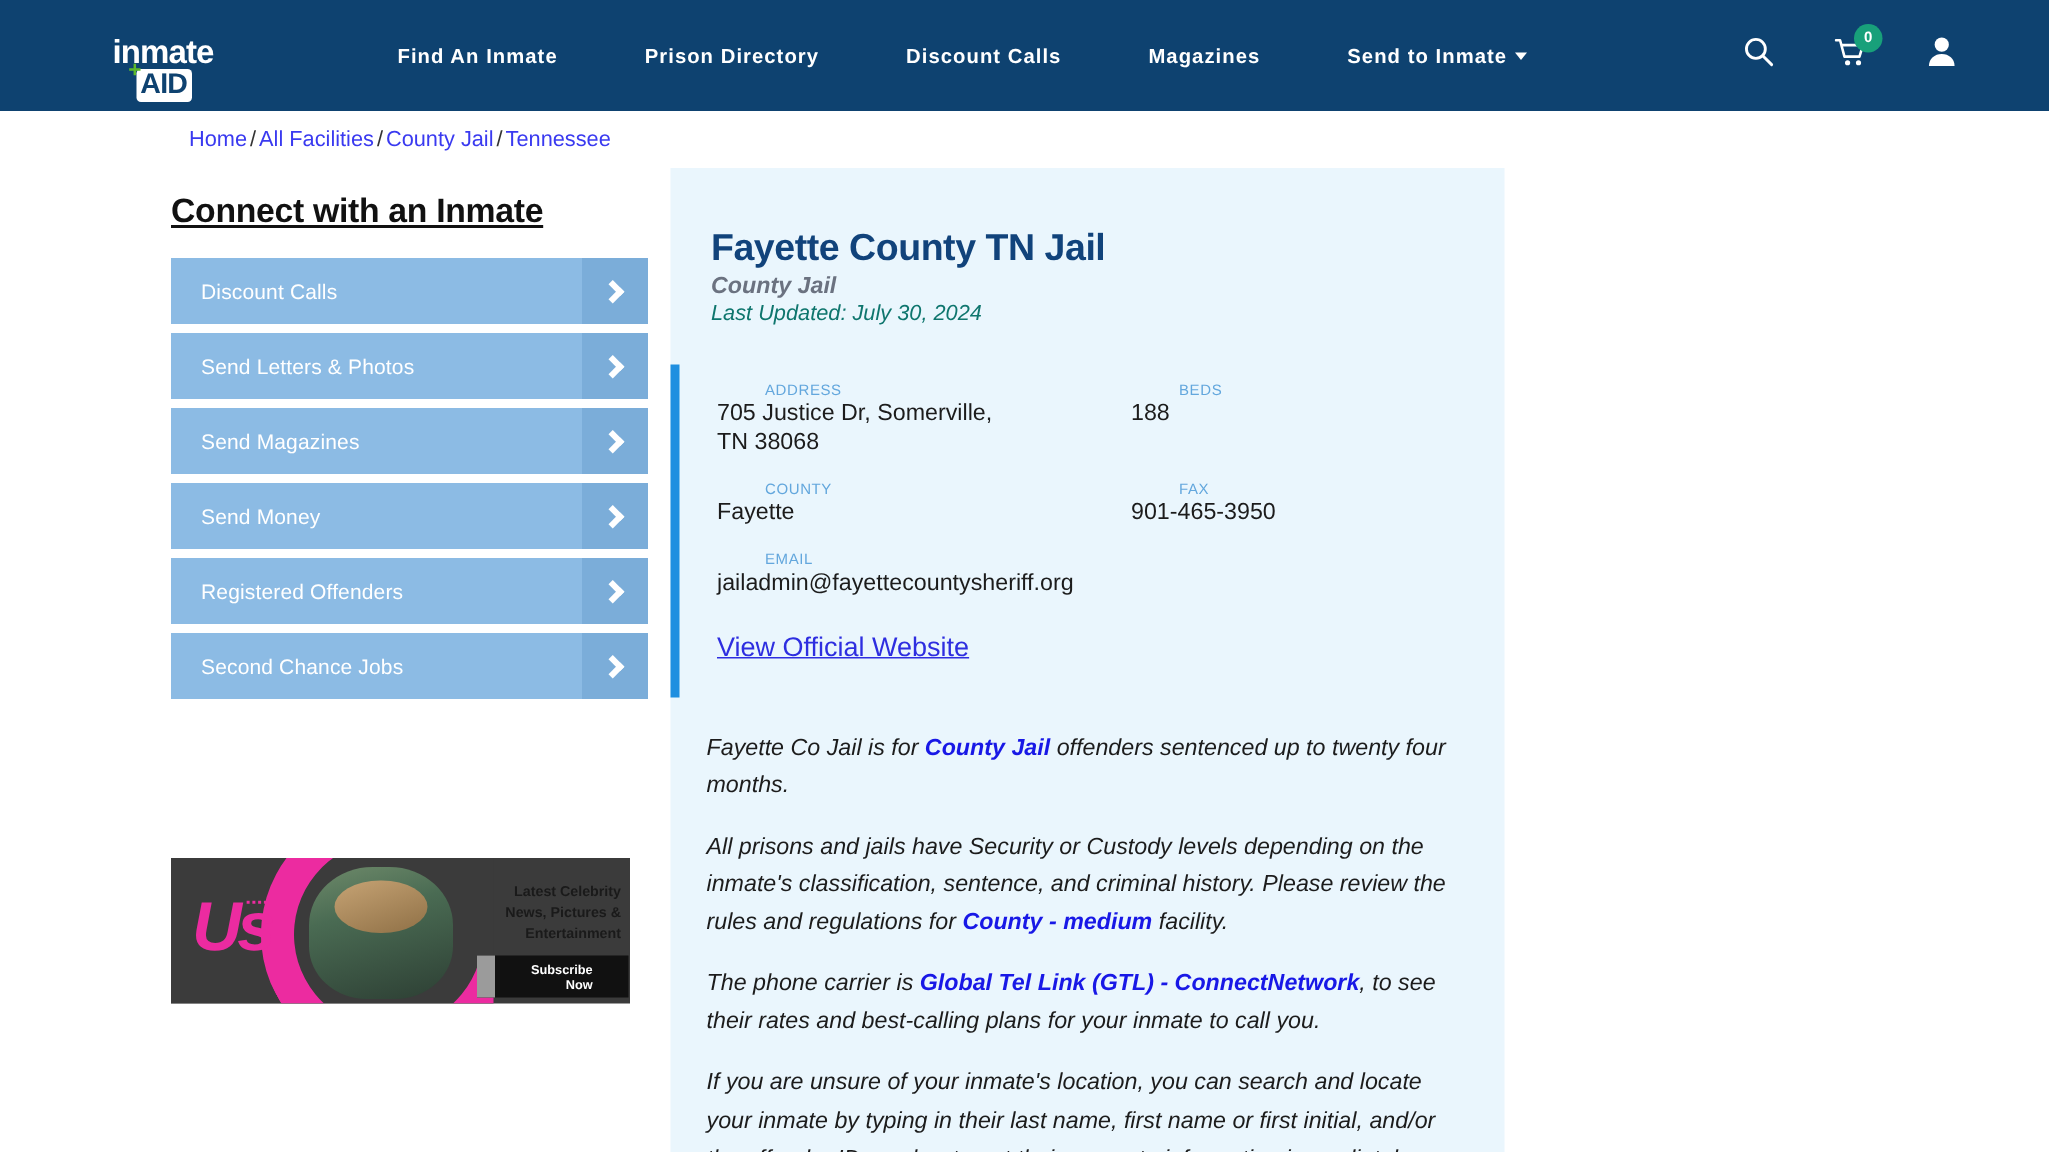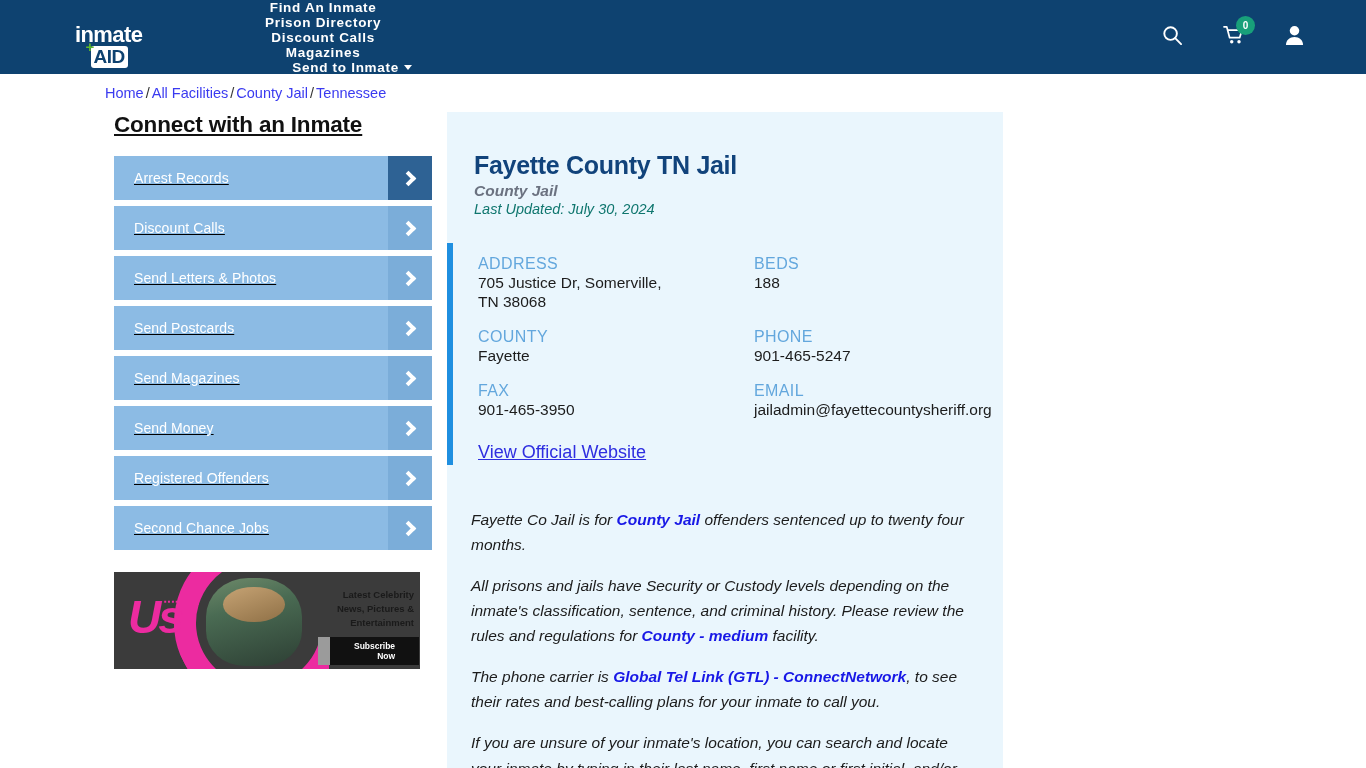--- a/index.html
+++ b/index.html
@@ -33,21 +33,21 @@
     padding: 1px 3px 2px 3px; border-radius: 3px;
     margin-left: 1px; line-height: 1;
     position: relative;
   }
   .logo-plus {
     position: absolute; left: -5px; top: -7px;
     color: #5cb82b; font-size: 15px; font-weight: bold; line-height: 1;
   }
   .nav {
     position: absolute; left: 265px; top: 0;
-    height: 74px; display: flex; align-items: center; flex-direction: column;
+    height: 74px; display: flex; align-items: center;
   }
   .nav-item {
     color: #ffffff; font-size: 13.5px; font-weight: bold;
     letter-spacing: 0.7px;
     margin-right: 58px; white-space: nowrap;
     cursor: pointer;
   }
   .nav-item.last { margin-right: 0; }
   .caret {
     display: inline-block; margin-left: 5px;
@@ -64,28 +64,28 @@
   .cart-badge {
     position: absolute; right: -10px; top: -9px;
     width: 19px; height: 19px; border-radius: 50%;
     background: #18a07a; color: #ffffff;
     font-size: 10px; font-weight: bold;
     display: flex; align-items: center; justify-content: center;
   }
 
   
   .breadcrumb {
-    position: absolute; left: 105px; top: 85px;
+    position: absolute; left: 126px; top: 85px;
     font-size: 14.5px; color: #3a3af0;
   }
   .breadcrumb a { color: #3a3af0; text-decoration: none; cursor: pointer; }
   .breadcrumb .sep { color: #333; margin: 0 2px; }
 
   
-  .sidebar { position: absolute; left: 114px; top: 112px; width: 318px; text-decoration: underline; }
+  .sidebar { position: absolute; left: 114px; top: 128px; width: 318px; }
   .sidebar-title {
     font-size: 22.5px; font-weight: bold; color: #111111;
     text-decoration: underline; margin: 0 0 18px 0;
     letter-spacing: -0.2px;
   }
   .side-btn {
     position: relative; width: 318px; height: 44px;
     background: #8cbbe4; margin-bottom: 6px;
     display: flex; align-items: center; cursor: pointer;
   }
@@ -181,22 +181,22 @@
   .info-bar {
     position: absolute; left: 0; top: 0;
     width: 6px; height: 222px; background: #1f8fe0;
   }
   .info-grid {
     display: grid; grid-template-columns: 276px 1fr;
     padding: 12px 0 0 31px;
     row-gap: 16px;
   }
   .info-label {
-    font-size: 16px; color: #63a7dd; letter-spacing: 0.4px;
-    margin-bottom: 1px; text-transform: uppercase;
+    font-size: 10px; color: #63a7dd; letter-spacing: 0.4px;
+    margin-bottom: 1px; text-transform: uppercase; margin-left: 32px;
   }
   .info-value {
     font-size: 15.5px; color: #1c1c1c; line-height: 1.22;
     max-width: 200px;
   }
   .info-value.wide { max-width: 214px; }
   .official-link {
     display: inline-block; margin: 22px 3px 0 31px;
     font-size: 18px; color: #2e2ee0;
     text-decoration: underline; cursor: pointer;
@@ -257,40 +257,28 @@
   </div>
 </div>
 
 <div class="breadcrumb">
   <a>Home</a><span class="sep">/</span><a>All Facilities</a><span class="sep">/</span><a>County Jail</a><span class="sep">/</span><a>Tennessee</a>
 </div>
 
 <div class="sidebar">
   <h2 class="sidebar-title">Connect with an Inmate</h2>
 
-  <div class="side-btn active">
-    <span class="side-btn-label">Arrest Records</span>
-    <span class="side-btn-arrow">
-        <i class="chev"></i>
-      </span>
-  </div>
   <div class="side-btn">
     <span class="side-btn-label">Discount Calls</span>
     <span class="side-btn-arrow">
         <i class="chev"></i>
       </span>
   </div>
   <div class="side-btn">
     <span class="side-btn-label">Send Letters &amp; Photos</span>
-    <span class="side-btn-arrow">
-        <i class="chev"></i>
-      </span>
-  </div>
-  <div class="side-btn">
-    <span class="side-btn-label">Send Postcards</span>
     <span class="side-btn-arrow">
         <i class="chev"></i>
       </span>
   </div>
   <div class="side-btn">
     <span class="side-btn-label">Send Magazines</span>
     <span class="side-btn-arrow">
         <i class="chev"></i>
       </span>
   </div>
@@ -347,24 +335,20 @@
       </div>
       <div>
         <div class="info-label">BEDS</div>
         <div class="info-value">188</div>
       </div>
 
       <div>
         <div class="info-label">COUNTY</div>
         <div class="info-value">Fayette</div>
       </div>
-      <div>
-        <div class="info-label">PHONE</div>
-        <div class="info-value">901-465-5247</div>
-      </div>
 
       <div>
         <div class="info-label">FAX</div>
         <div class="info-value">901-465-3950</div>
       </div>
       <div>
         <div class="info-label">EMAIL</div>
         <div class="info-value wide">jailadmin@fayettecountysheriff.org</div>
       </div>
     </div>

